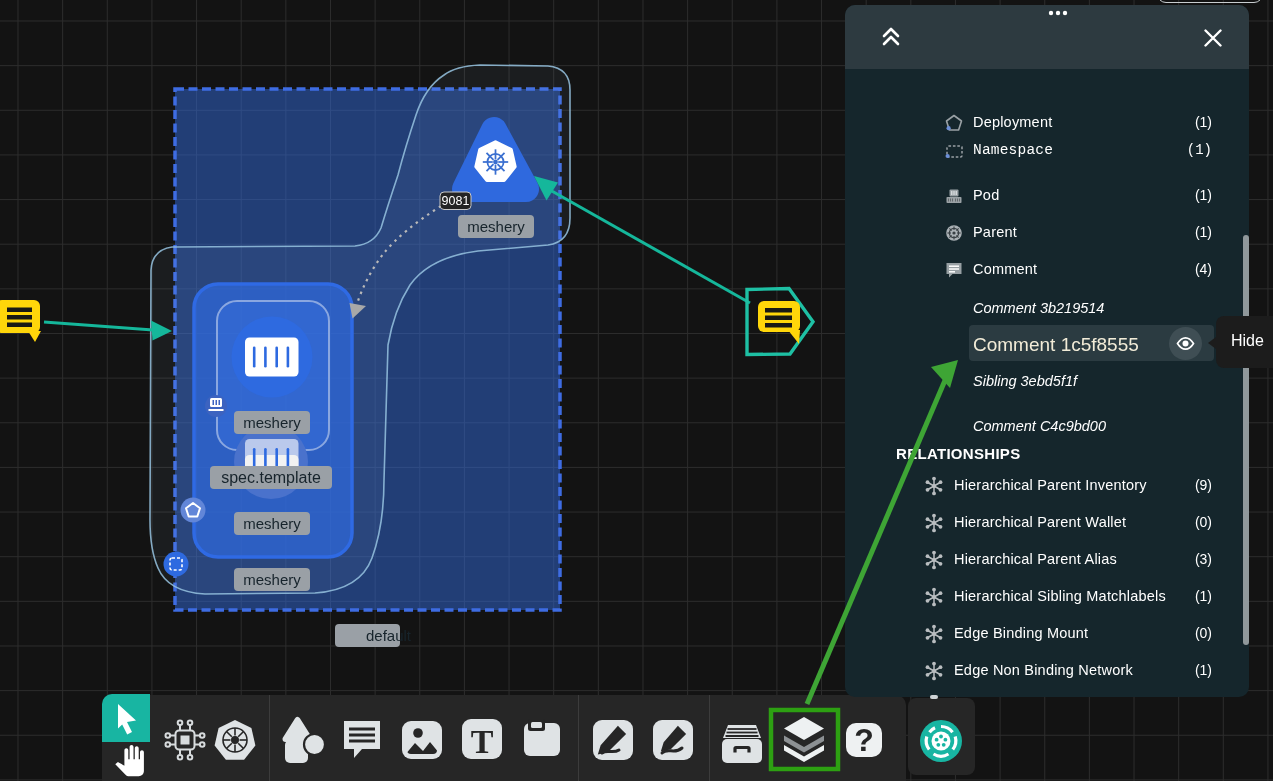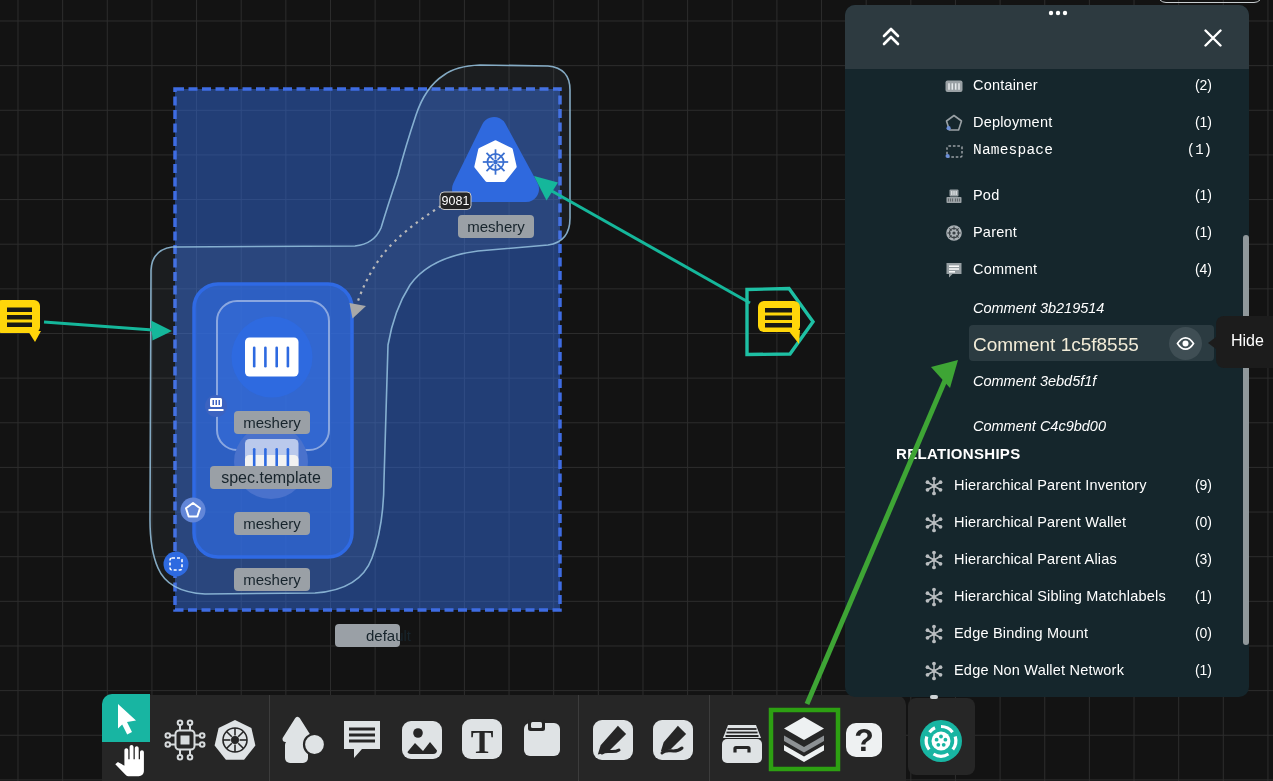--- a/index.html
+++ b/index.html
@@ -296,33 +296,20 @@
       <svg style="position:absolute;left:359px;top:24px" width="18" height="18" viewBox="0 0 18 18">
         <path d="M 1.5,1.5 L 16.5,16.5 M 16.5,1.5 L 1.5,16.5" stroke="#fff" stroke-width="2.4" stroke-linecap="round"></path>
       </svg>
       <svg style="position:absolute;left:203px;top:5px" width="20" height="6" viewBox="0 0 20 6">
         <circle cx="3" cy="3" r="2.2" fill="#fff"></circle>
           <circle cx="10" cy="3" r="2.2" fill="#fff"></circle>
           <circle cx="17" cy="3" r="2.2" fill="#fff"></circle>
       </svg>
     </div>
 
-    <div class="prow" style="top:63px;">
-      <svg class="ic" viewBox="0 0 18 18">
-          <rect x="0.5" y="3.5" width="17" height="11.5" rx="2" fill="#9aa1a5"></rect>
-          <g stroke="#e6eaec" stroke-width="1.5">
-            <line x1="4" y1="6.3" x2="4" y2="12.7"></line>
-            <line x1="7.3" y1="6.3" x2="7.3" y2="12.7"></line>
-            <line x1="10.7" y1="6.3" x2="10.7" y2="12.7"></line>
-            <line x1="14" y1="6.3" x2="14" y2="12.7"></line>
-          </g>
-        </svg>
-      <span class="tx">Container</span>
-        <span class="ct">(2)</span>
-    </div>
     <div class="prow" style="top:100px;">
       <svg class="ic" viewBox="0 0 18 18">
           <path d="M 9,1.5 L 16.5,7 L 13.6,16 L 4.4,16 L 1.5,7 Z" fill="none" stroke="#9aa1a5" stroke-width="1.6" stroke-linejoin="round"></path>
           <circle cx="3.6" cy="14.2" r="2.1" fill="#6c8fd8"></circle>
         </svg>
       <span class="tx">Deployment</span>
         <span class="ct">(1)</span>
     </div>
     <div class="prow" style="top:128px;font-family:Liberation Mono, monospace;">
       <svg class="ic" viewBox="0 0 18 18">
@@ -387,21 +374,21 @@
     <div class="srow" style="top:285px;">Comment 3b219514</div>
     <div id="hirow">
         <div class="tx">Comment 1c5f8555</div>
       <div id="eye">
           <svg style="position:absolute;left:7px;top:8px" width="19" height="17" viewBox="0 0 19 17">
         <path d="M 1.5,8.5 C 4,4.5 7,2.8 9.5,2.8 C 12,2.8 15,4.5 17.5,8.5 C 15,12.5 12,14.2 9.5,14.2 C 7,14.2 4,12.5 1.5,8.5 Z" fill="none" stroke="#fff" stroke-width="1.7"></path>
         <circle cx="9.5" cy="8.5" r="3" fill="#fff"></circle>
           </svg>
       </div>
     </div>
-    <div class="srow" style="top:358px;">Comment 3ebd5f1f</div>
+    <div class="srow" style="top:358px;">Sibling 3ebd5f1f</div>
     <div class="srow" style="top:403px;">Comment C4c9bd00</div>
     <div id="relhdr">RELATIONSHIPS</div>
     <div class="rrow" style="top:463px;">
       <svg class="ic" viewBox="0 0 20 20">
           <g stroke="#b9bdc0" stroke-width="1.5">
             <line x1="10" y1="10" x2="10" y2="3"></line>
             <line x1="10" y1="10" x2="10" y2="17"></line>
             <line x1="10" y1="10" x2="3.9" y2="6.5"></line>
             <line x1="10" y1="10" x2="16.1" y2="6.5"></line>
             <line x1="10" y1="10" x2="3.9" y2="13.5"></line>
@@ -525,21 +512,21 @@
           <g fill="#b9bdc0">
             <circle cx="10" cy="10" r="2"></circle>
             <circle cx="10" cy="2.6" r="1.9"></circle>
             <circle cx="10" cy="17.4" r="1.9"></circle>
             <circle cx="3.5" cy="6.2" r="1.9"></circle>
             <circle cx="16.5" cy="6.2" r="1.9"></circle>
             <circle cx="3.5" cy="13.8" r="1.9"></circle>
             <circle cx="16.5" cy="13.8" r="1.9"></circle>
           </g>
         </svg>
-      <span class="tx">Edge Non Wallet Network</span>
+      <span class="tx">Edge Non Binding Network</span>
         <span class="ct">(1)</span>
     </div>
     <div style="position:absolute;left:85px;top:690px;width:8px;height:4px;background:#cfd4d6;border-radius:2px;"></div>
   </div>
   <div id="pscroll"></div>
 
   <div id="tooltip">
       <div class="arr"></div>
       <div class="tx">Hide</div>
     </div>

